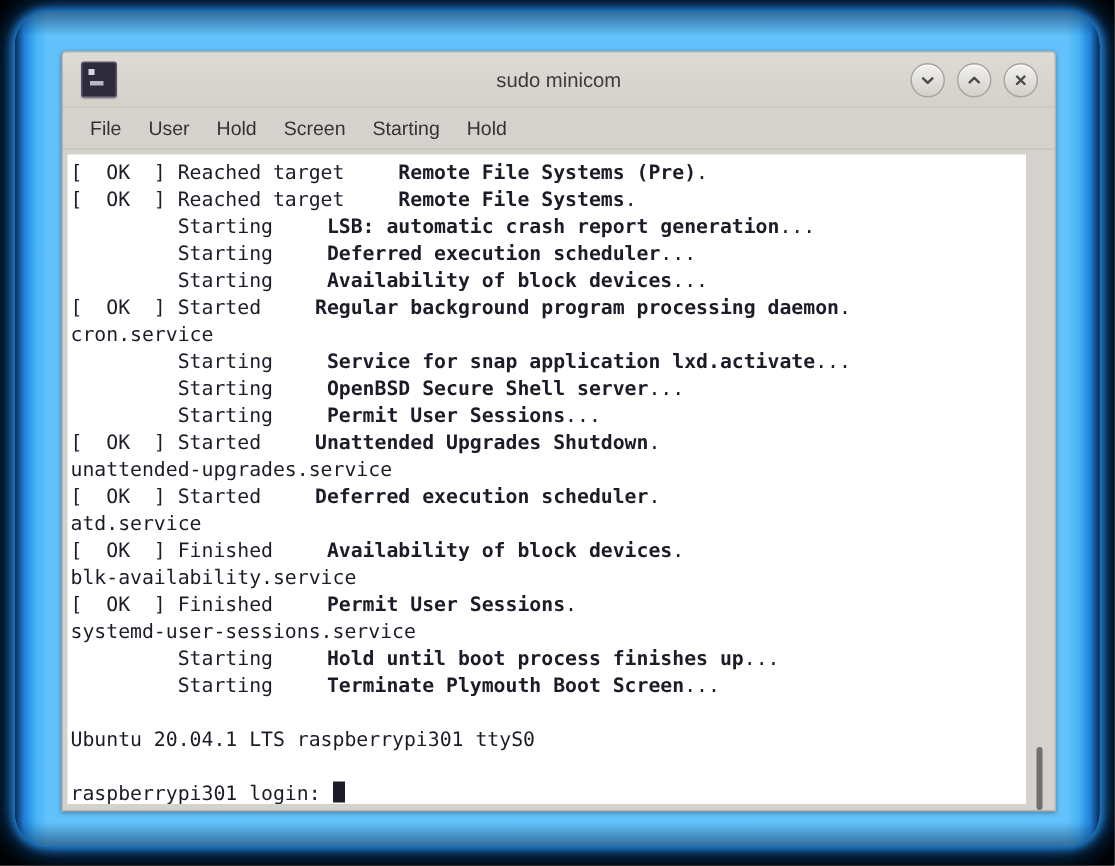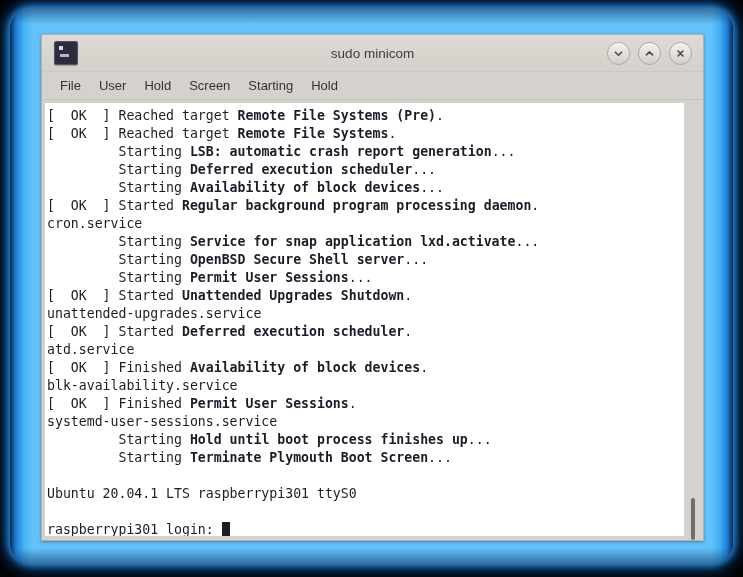--- a/index.html
+++ b/index.html
@@ -179,21 +179,21 @@
   }
   #terminal-text {
     font-family: "DejaVu Sans Mono", "Liberation Mono", monospace;
     font-size: 13.2px;
     line-height: 18px;
     color: #1c1c28;
     white-space: pre;
     letter-spacing: 0px;
   }
   .tline { display: block; height: 18px; }
-  .b { font-weight: bold; }
+  .b { font-weight: bold; margin-left: 28px; }
   .cursor {
     display: inline-block;
     width: 8px;
     height: 14px;
     background: #1c1c28;
     vertical-align: -2px;
   }
 
   
   #scrollbar-track {

